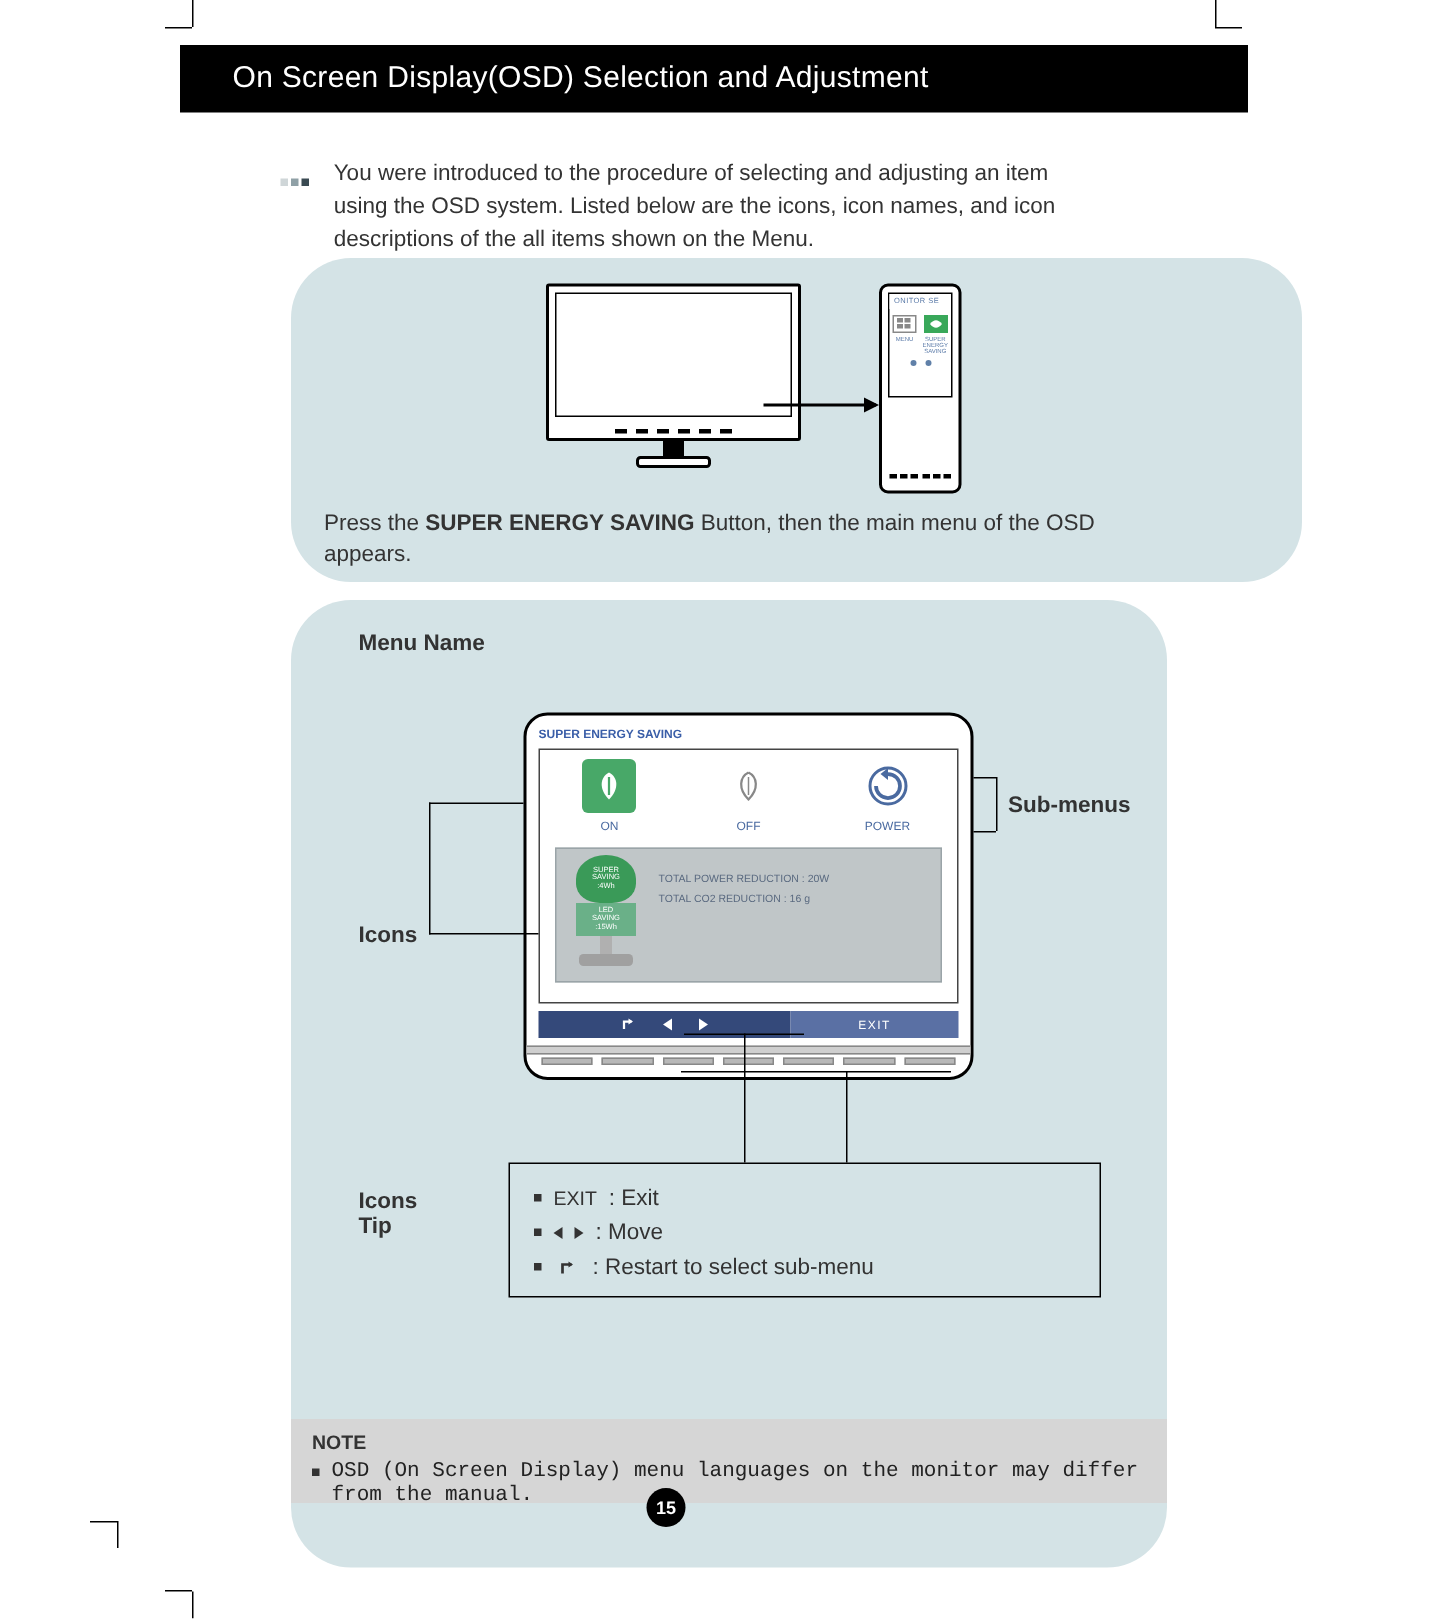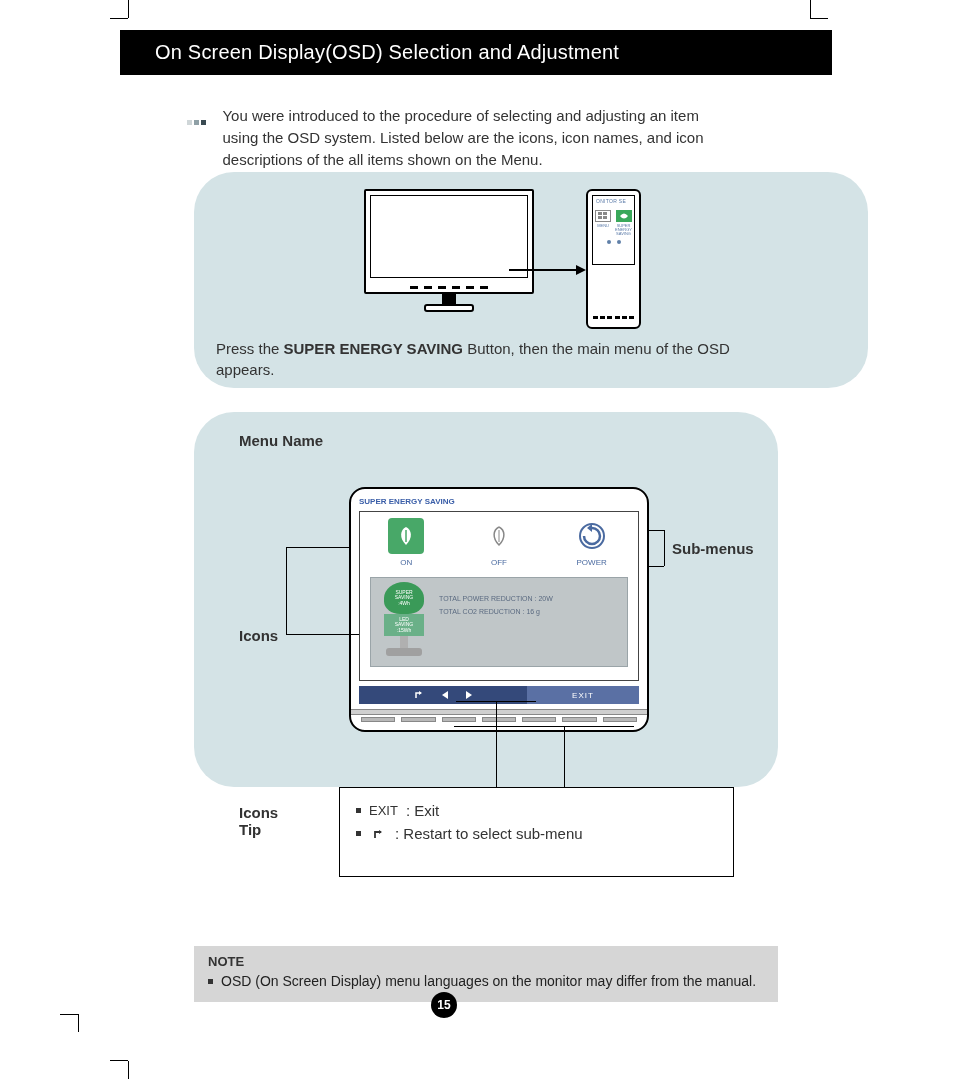--- a/index.html
+++ b/index.html
@@ -23,21 +23,21 @@
   .intro-row { position: absolute; top: 105px; left: 109px; width: 570px; }
   .intro-dots { display: inline-block; vertical-align: top; margin-right: 10px; margin-top: 6px; }
   .intro-dots span { display: inline-block; width: 5px; height: 5px; margin-right: 2px; }
   .d1 { background: #cfd6d8; }
   .d2 { background: #8fa0a6; }
   .d3 { background: #3a4a52; }
   .intro-text { display: inline-block; width: 500px; font-size: 15px; line-height: 1.45; color: #333; vertical-align: top; }
 
   .panel { position: absolute; background: #d4e3e6; border-radius: 40px; }
   .panel1 { top: 172px; left: 116px; width: 674px; height: 216px; }
-  .panel2 { top: 400px; left: 116px; width: 584px; height: 375px; margin-top: 12px; }
+  .panel2 { top: 400px; left: 116px; width: 584px; height: 645px; }
 
   .caption1 { position: absolute; top: 166px; left: 22px; width: 540px; font-size: 15px; color: #333; line-height: 1.4; }
 
   
   .fig1 { position: absolute; top: 12px; left: 170px; width: 260px; height: 150px; }
   .monitor-body { position: absolute; top: 5px; left: 0; width: 170px; height: 105px; border: 2px solid #000; background: #fff; border-radius: 2px; }
   .monitor-screen { position: absolute; top: 4px; left: 4px; right: 4px; bottom: 14px; border: 1px solid #000; background: #fff; }
   .monitor-btns { position: absolute; bottom: 3px; left: 50%; transform: translateX(-50%); display: flex; gap: 6px; }
   .mbtn { width: 8px; height: 3px; background: #000; }
   .monitor-stand1 { position: absolute; top: 110px; left: 78px; width: 14px; height: 12px; background: #000; }
@@ -88,21 +88,21 @@
   .callout { position:absolute; font-size:15px; font-weight:bold; color:#333; }
 
   .button-tip-box { position:absolute; top: 375px; left: 145px; width: 395px; height: 90px; border: 1px solid #000; padding: 14px 16px; font-size: 15px; }
   .bt-row { display:flex; align-items:center; gap:8px; margin-bottom:6px; }
   .sq { width:5px; height:5px; background:#333; display:inline-block; flex-shrink:0; }
   .bt-sym { font-size:13px; color:#333; }
   .bt-desc { color:#333; }
 
   .note-box { position:absolute; top: 922px; left: 116px; width: 584px; height: 56px; background: #d6d6d6; padding: 8px 14px; margin-top: 24px; }
   .note-title { font-size: 13px; font-weight: bold; color: #333; margin-bottom: 4px; }
-  .note-body-row { display:flex; align-items:flex-start; gap:8px; font-size: 14px; color:#222; }
+  .note-body-row { display:flex; align-items:flex-start; gap:8px; font-size: 14px; color:#222;font-family:Liberation Mono, monospace; }
 
   .page-num { position:absolute; top: 992px; left: 50%; transform: translateX(-50%); width: 26px; height: 26px; background:#000; border-radius:50%; color:#fff; font-size:12px; display:flex; align-items:center; justify-content:center; font-weight:bold; }
 
   .tri-l { width:0; height:0; border-right:6px solid #fff; border-top:4px solid transparent; border-bottom:4px solid transparent; display:inline-block; }
   .tri-r { width:0; height:0; border-left:6px solid #fff; border-top:4px solid transparent; border-bottom:4px solid transparent; display:inline-block; }
   .tri-l-b { border-right-color:#333; }
   .tri-r-b { border-left-color:#333; }
 </style>
 </head>
 <body>
@@ -284,20 +284,26 @@
     <div class="co-line" style="top:314px; left:260px; width:180px;"></div>
 
     <div class="button-tip-box">
       <div class="bt-row">
           <span class="sq"></span>
           <span class="bt-sym">EXIT</span>
           <span class="bt-desc">: Exit</span>
         </div>
       <div class="bt-row">
           <span class="sq"></span>
+          <span class="tri-l tri-l-b"></span>
+          <span class="tri-r tri-r-b"></span>
+          <span class="bt-desc">: Move</span>
+        </div>
+      <div class="bt-row">
+          <span class="sq"></span>
           <span style="display:inline-flex;width:18px;justify-content:center;">
             <svg width="12" height="12" viewBox="0 0 12 12">
               <path d="M3 10 L3 4 L9 4" fill="none" stroke="#333" stroke-width="1.8"></path>
               <path d="M7 2 L10 4 L7 6 Z" fill="#333"></path>
             </svg>
           </span>
           <span class="bt-desc">: Restart to select sub-menu</span>
         </div>
     </div>
   </div>

